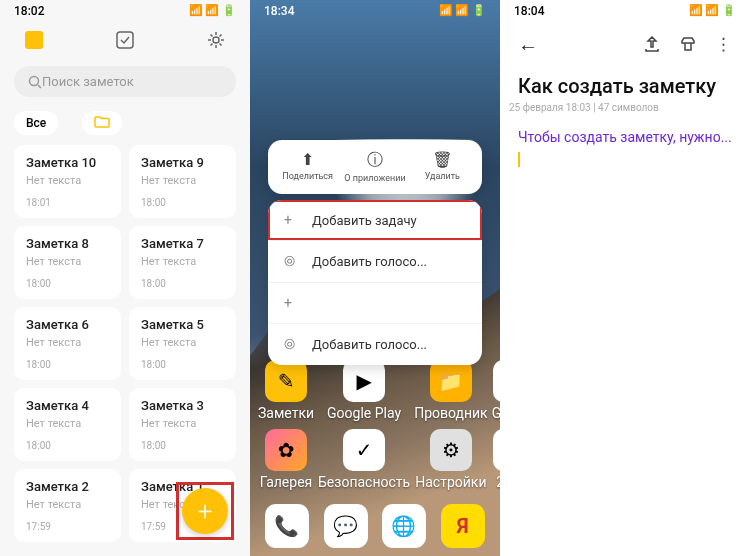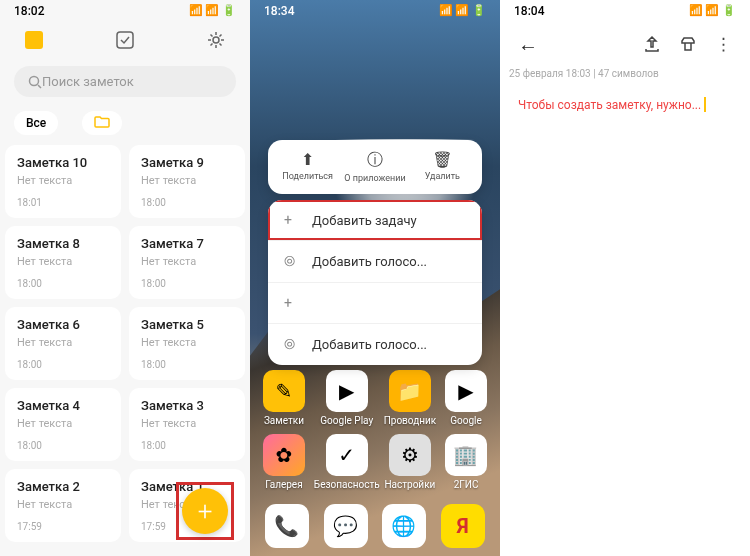--- a/index.html
+++ b/index.html
@@ -15,21 +15,21 @@
 
   
   .tabs { display:flex; justify-content:space-between; align-items:center; padding:6px 22px; }
   .tab-icon { width:24px; height:24px; display:flex; align-items:center; justify-content:center; }
   .notes-ico { background:#ffc107; width:18px; height:18px; border-radius:3px; }
   .check-ico, .gear-ico { color:#555; }
   .search { margin:8px 14px; background:#ededed; border-radius:20px; padding:8px 14px; display:flex; align-items:center; gap:0; font-size:13px; color:#999; }
   .filters { display:flex; gap:24px; padding:6px 14px 10px; }
   .pill { background:#fff; padding:5px 12px; border-radius:14px; font-size:12px; font-weight:500; }
   .pill.folder { color:#ffc107; }
-  .grid { display:grid; grid-template-columns:1fr 1fr; gap:8px; padding:0 5px; }
+  .grid { display:grid; grid-template-columns:1fr 1fr; gap:8px; padding:0 14px; }
   .card { background:#fff; border-radius:10px; padding:10px 12px; }
   .card-title { font-size:13px; font-weight:500; color:#222; }
   .card-sub { font-size:11px; color:#aaa; margin-top:4px; }
   .card-time { font-size:10px; color:#aaa; margin-top:10px; }
   .fab-wrap { position:absolute; right:16px; bottom:16px; border:3px solid #d32f2f; padding:3px; }
   .fab { width:46px; height:46px; border-radius:50%; background:#ffc107; display:flex; align-items:center; justify-content:center; color:#fff; font-size:26px; font-weight:300; box-shadow:0 2px 6px rgba(0,0,0,0.2); }
 
   
   .s2 .status { color:#fff; }
   .mountain-overlay { position:absolute; bottom:0; left:0; right:0; height:60%; background:linear-gradient(160deg,transparent 20%,#3a3530 35%,#6b5a48 50%,#8a7560 65%,#b89878 80%); clip-path:polygon(0 40%,15% 25%,30% 35%,45% 15%,60% 30%,75% 10%,90% 25%,100% 20%,100% 100%,0 100%); }
@@ -41,31 +41,31 @@
   .ctx-menu { position:absolute; top:200px; left:18px; right:18px; background:#fff; border-radius:14px; box-shadow:0 4px 12px rgba(0,0,0,0.15); overflow:hidden; z-index:10; }
   .ctx-row { display:flex; align-items:center; gap:12px; padding:12px 16px; font-size:13px; color:#333; }
   .ctx-row + .ctx-row { border-top:1px solid #f0f0f0; }
   .ctx-row .ri { color:#888; font-size:14px; width:16px; }
   .ctx-row.hl { outline:2.5px solid #d32f2f; outline-offset:-2px; }
   .weather { position:absolute; right:18px; top:272px; color:#fff; text-align:right; font-size:20px; font-weight:300; z-index:5; }
   .weather .small { font-size:9px; line-height:1.2; }
   .apps { position:absolute; bottom:66px; left:8px; right:8px; display:grid; grid-template-columns:repeat(4,1fr); gap:8px 4px; z-index:5; }
   .app { display:flex; flex-direction:column; align-items:center; gap:3px; }
   .app-ico { width:42px; height:42px; border-radius:10px; display:flex; align-items:center; justify-content:center; font-size:20px; }
-  .app-lb { font-size:10px; color:#fff; text-shadow:0 1px 2px rgba(0,0,0,0.5); }
+  .app-lb { font-size:14px; color:#fff; text-shadow:0 1px 2px rgba(0,0,0,0.5); }
   .dock { position:absolute; bottom:8px; left:8px; right:8px; display:flex; justify-content:space-around; z-index:5; }
   .dock .app-ico { width:44px; height:44px; border-radius:11px; }
 
   
   .top3 { display:flex; justify-content:space-between; align-items:center; padding:10px 18px; }
   .top3-left { font-size:20px; color:#222; }
   .top3-right { display:flex; gap:18px; align-items:center; color:#444; font-size:17px; }
   .note-title { font-size:20px; font-weight:500; padding:8px 18px 2px; color:#111; }
   .note-meta { font-size:10px; color:#aaa; padding:2px 9px 14px; }
-  .note-body { font-size:12px; color:#ef4444; padding:0 18px; line-height:1.5; }
+  .note-body { font-size:14px; color:#6d28d9; padding:0 18px; line-height:1.5; }
   .cursor { display:inline-block; width:2px; height:15px; background:#ffc107; vertical-align:text-bottom; margin-top:4px; }
 
   svg { display:block; }
 </style>
 </head>
 <body>
 
 <div class="screen s1">
   <div class="status">
     <span>18:02</span>
@@ -280,18 +280,19 @@
           </svg>
         </span>
       <span>
           <svg width="18" height="18" viewBox="0 0 18 18">
             <path d="M5 3h8l2 3v2H3V6z M6 8v7h6V8" fill="none" stroke="#444" stroke-width="1.5"></path>
           </svg>
         </span>
       <span>⋮</span>
     </div>
   </div>
+  <div class="note-title">Как создать заметку</div>
   <div class="note-meta">25 февраля  18:03  |  47 символов</div>
   <div class="note-body">
     <span>Чтобы создать заметку, нужно...</span>
     <div class="cursor"></div>
   </div>
 </div>
 
 </body></html>

